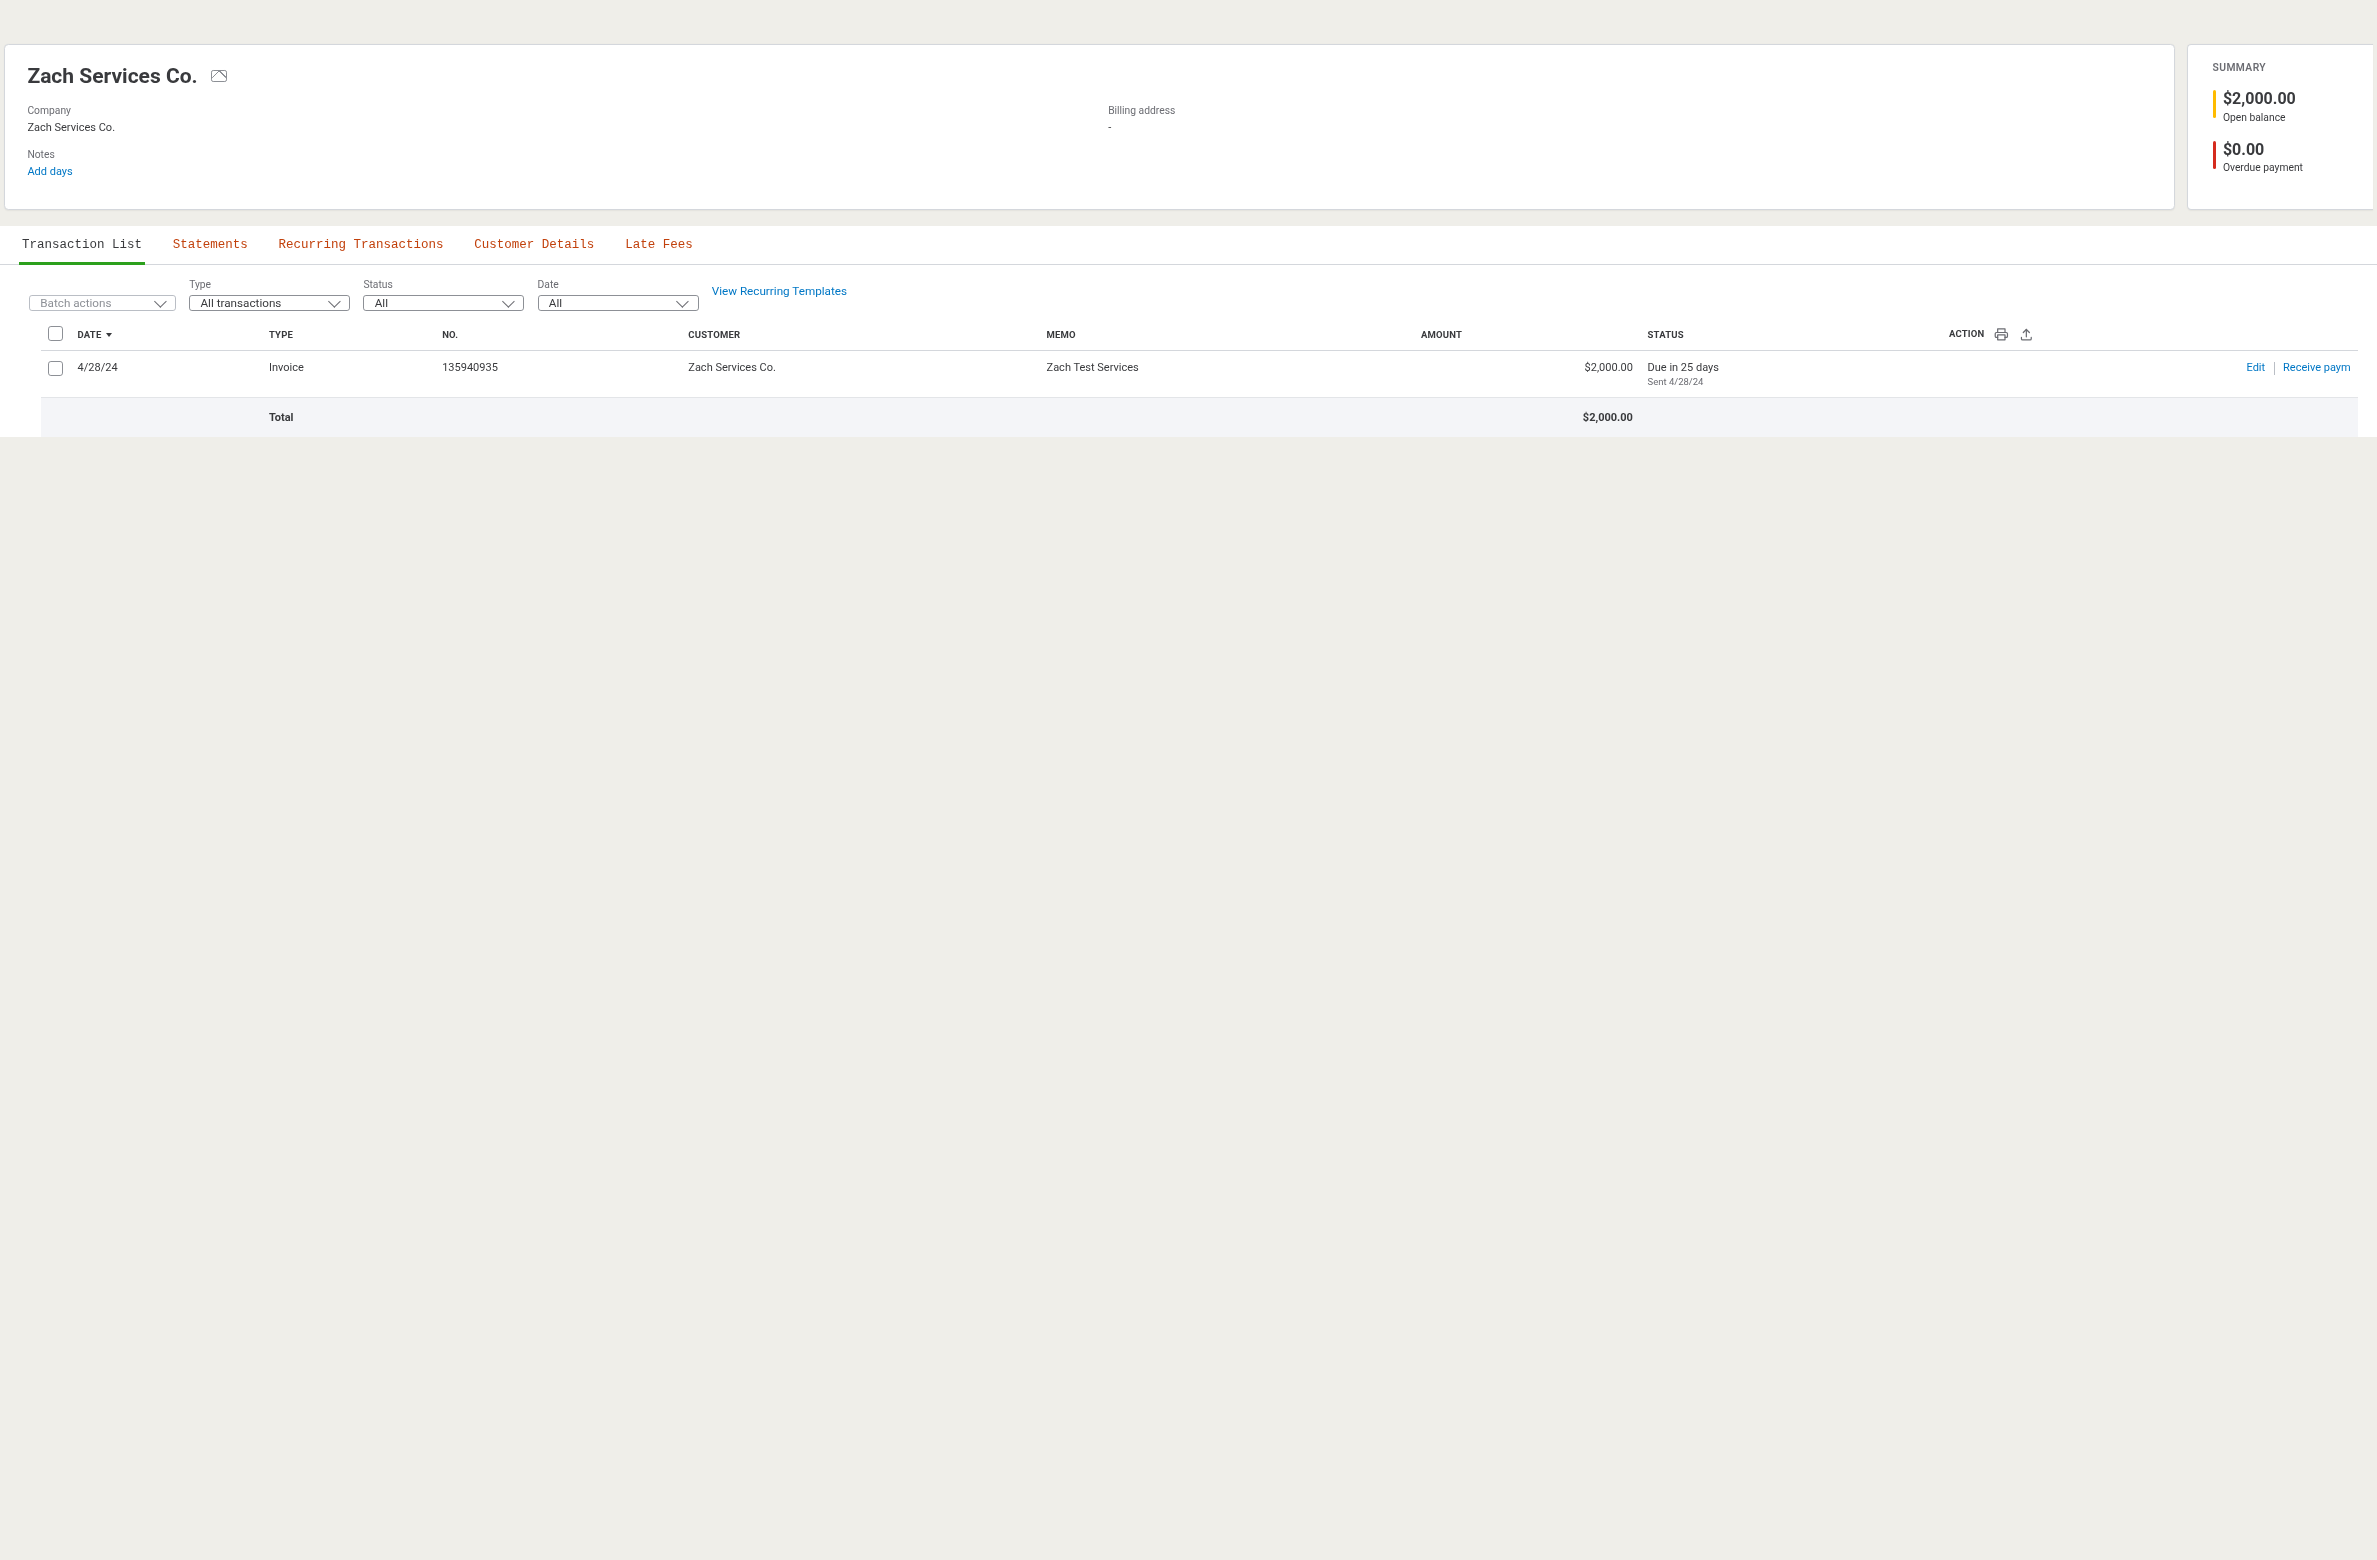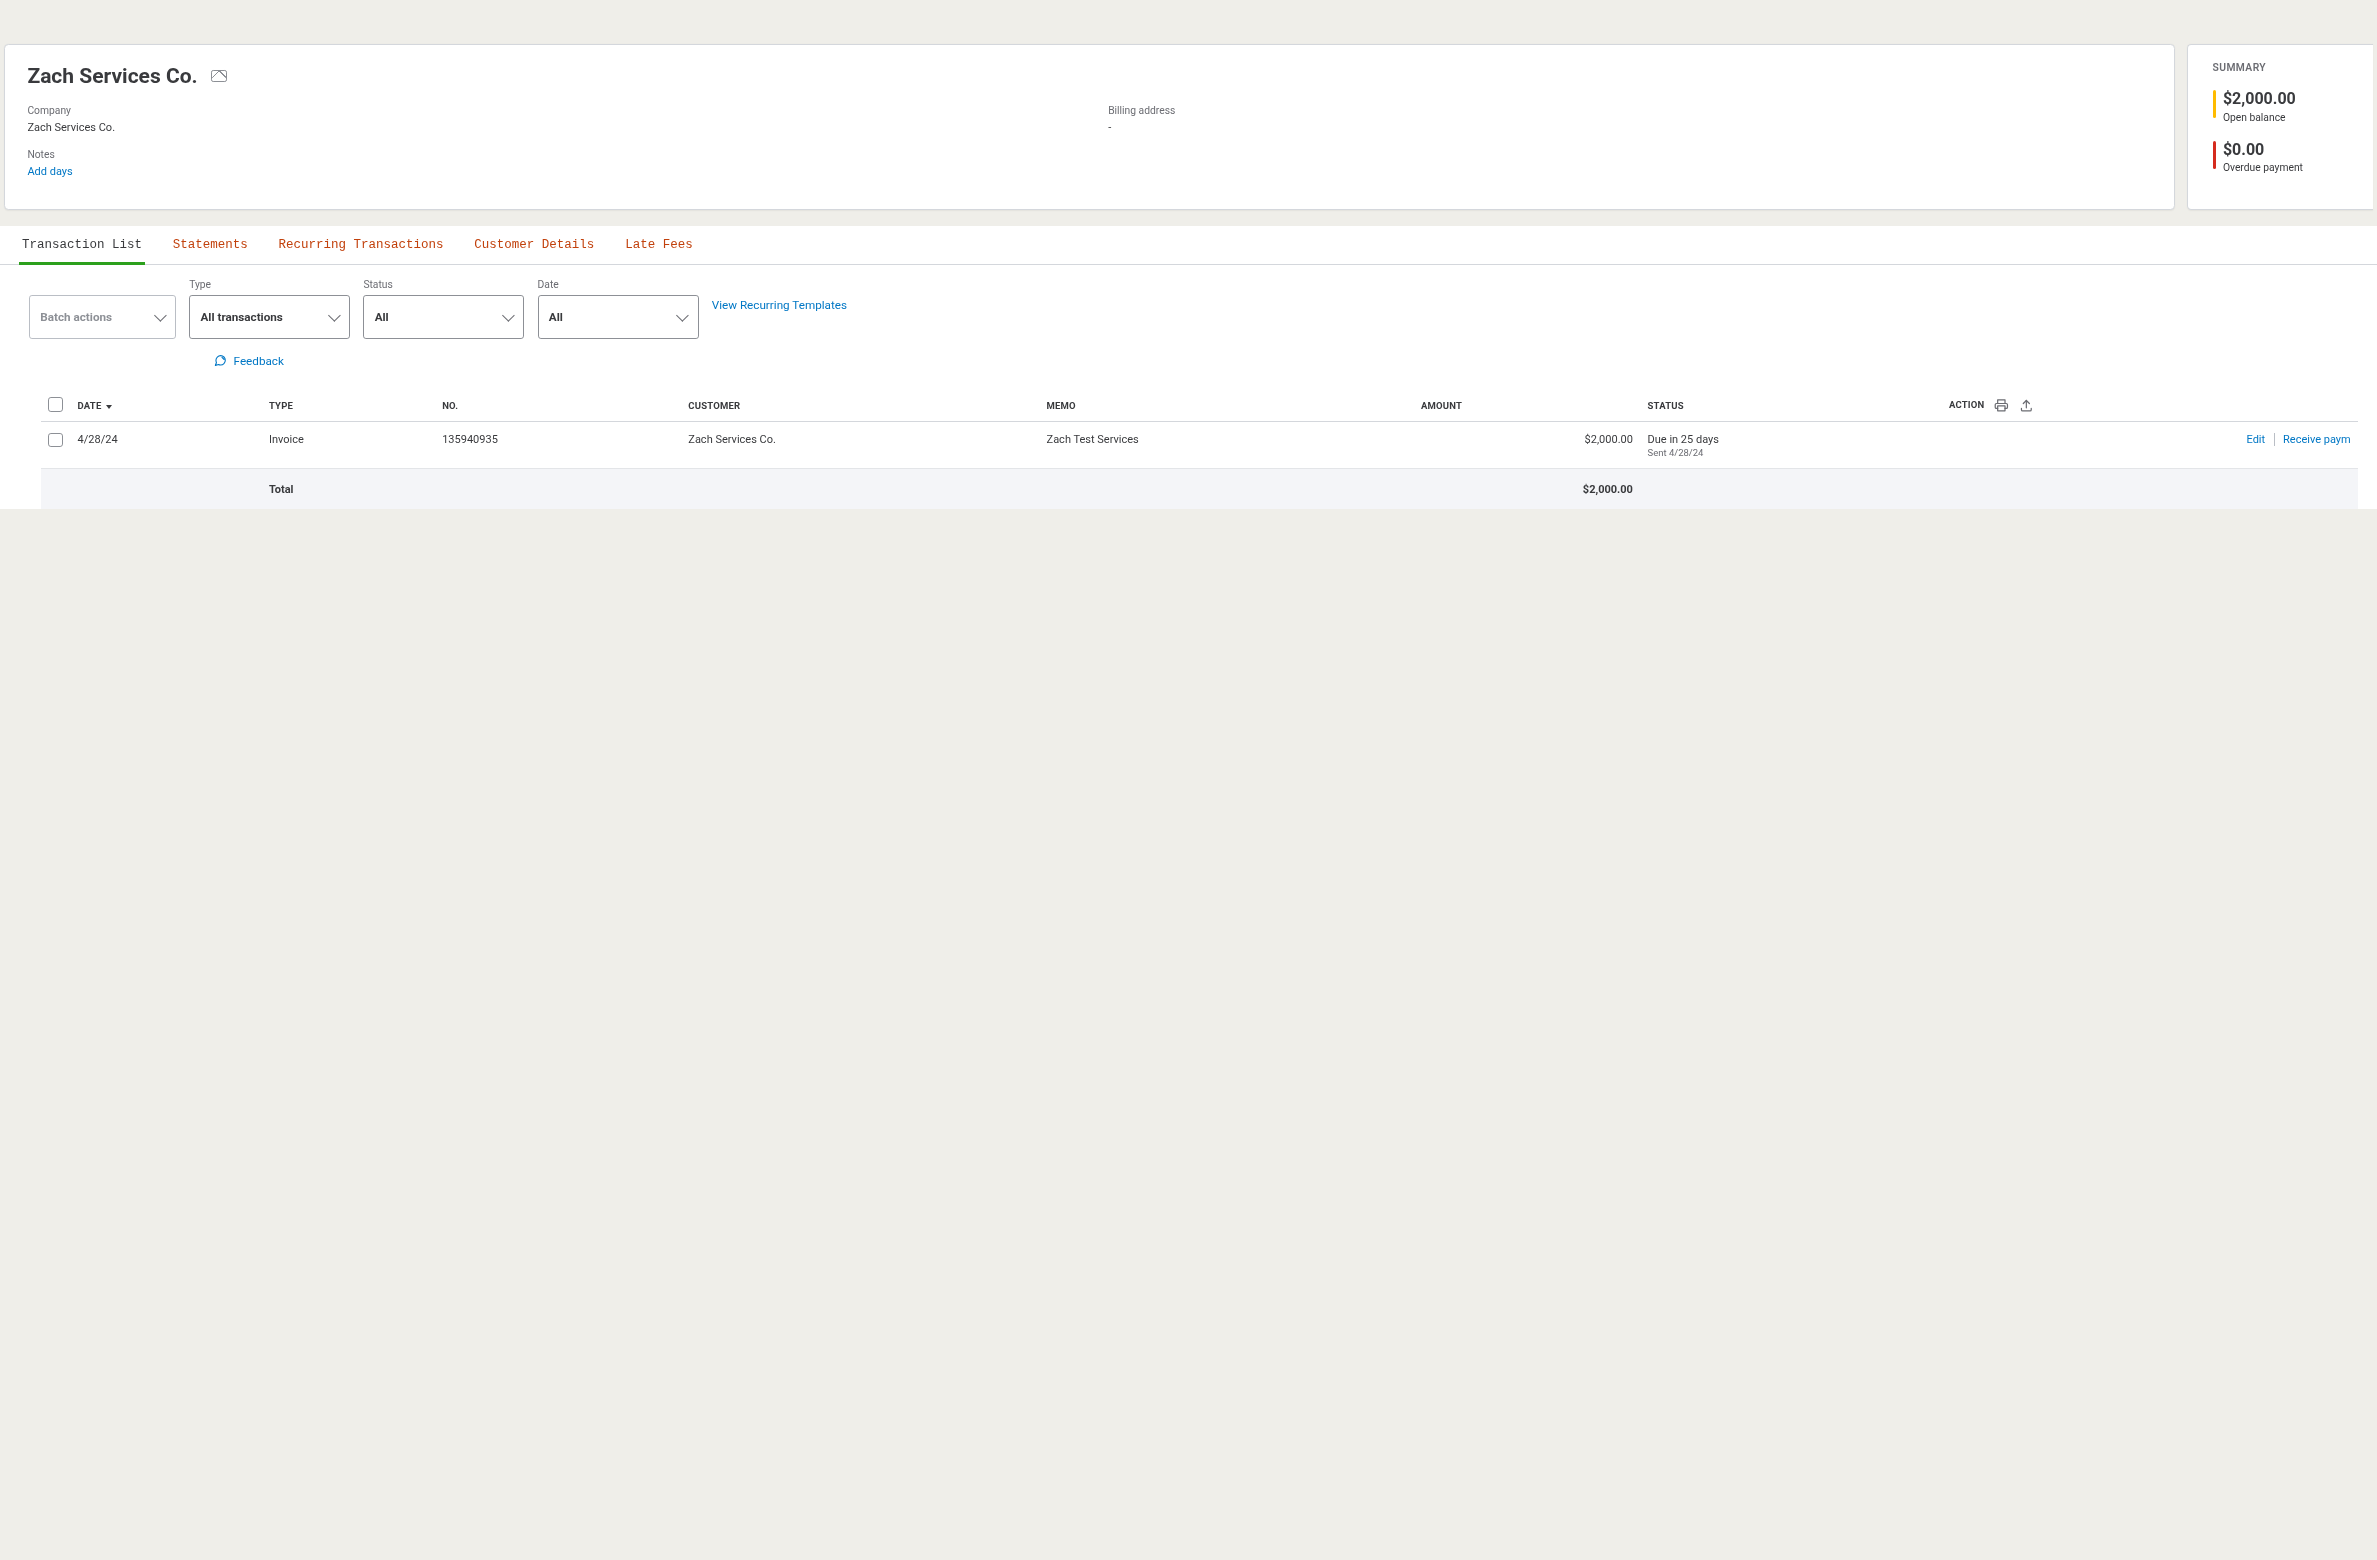--- a/index.html
+++ b/index.html
@@ -150,33 +150,32 @@
     display: flex;
     align-items: flex-end;
     gap: 13.2px;
     padding: 13.2px 19px 7.3px 29px;
     background: #fff;
     flex-wrap: wrap;
   }
   .filter-group { display: flex; flex-direction: column; gap: 4.4px; }
   .filter-label { font-size: 10.3px; color: #6b6c72; }
   .select {
-    height: 44px;
+    height: 16px;
     border: 0.7px solid #8d9096;
     border-radius: 2.9px;
     padding: 0 29px 0 10.3px;
     font-size: 11.7px;
     color: #393a3d;
     background: #fff;
     position: relative;
     display: flex;
     align-items: center;
     min-width: 125px;
     cursor: pointer;
-    font-weight: bold;
   }
   .select.disabled { color: #8d9096; border-color: #babec5; }
   .chevron {
     position: absolute;
     right: 10.3px; top: 50%;
     width: 8.8px; height: 8.8px;
     transform: translateY(-70%) rotate(45deg);
     border-right: 1.5px solid #6b6c72;
     border-bottom: 1.5px solid #6b6c72;
   }
@@ -356,29 +355,20 @@
       <div class="filter-group">
         <div class="filter-label">Date</div>
         <div class="select" style="min-width:161px">
           <span>All</span>
           <span class="chevron"></span>
         </div>
       </div>
       <div class="recurring-link">View Recurring Templates</div>
     </div>
 
-    <div class="feedback-row">
-      <span class="feedback-icon">
-        <svg viewBox="0 0 24 24" fill="none" stroke="#0077c5" stroke-width="2" stroke-linecap="round" stroke-linejoin="round">
-          <path d="M21 11.5a8.38 8.38 0 0 1-8.5 8.5 8.5 8.5 0 0 1-3.9-.9L3 21l1.9-5.6A8.38 8.38 0 0 1 4 11.5 8.5 8.5 0 0 1 12.5 3 8.38 8.38 0 0 1 21 11.5z"></path>
-          <path d="M15 6l4 4"></path>
-        </svg>
-      </span>
-      <span class="feedback-link">Feedback</span>
-    </div>
 
     <div class="table-wrap">
       <table>
         <thead>
           <tr>
             <th style="width:25px"><span class="checkbox"></span></th>
             <th><span>DATE</span> <span class="sort-arrow"></span></th>
             <th>TYPE</th>
             <th>NO.</th>
             <th>CUSTOMER</th>

